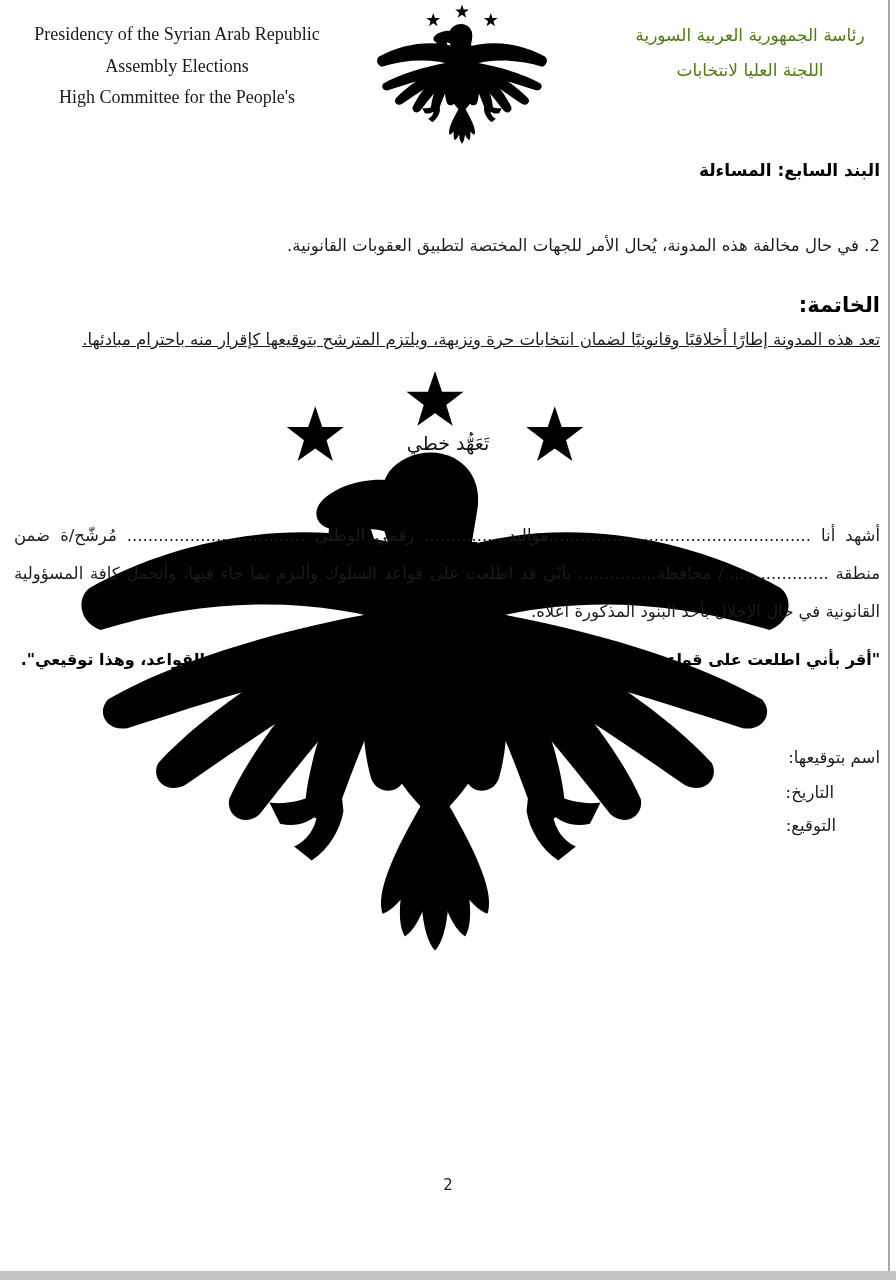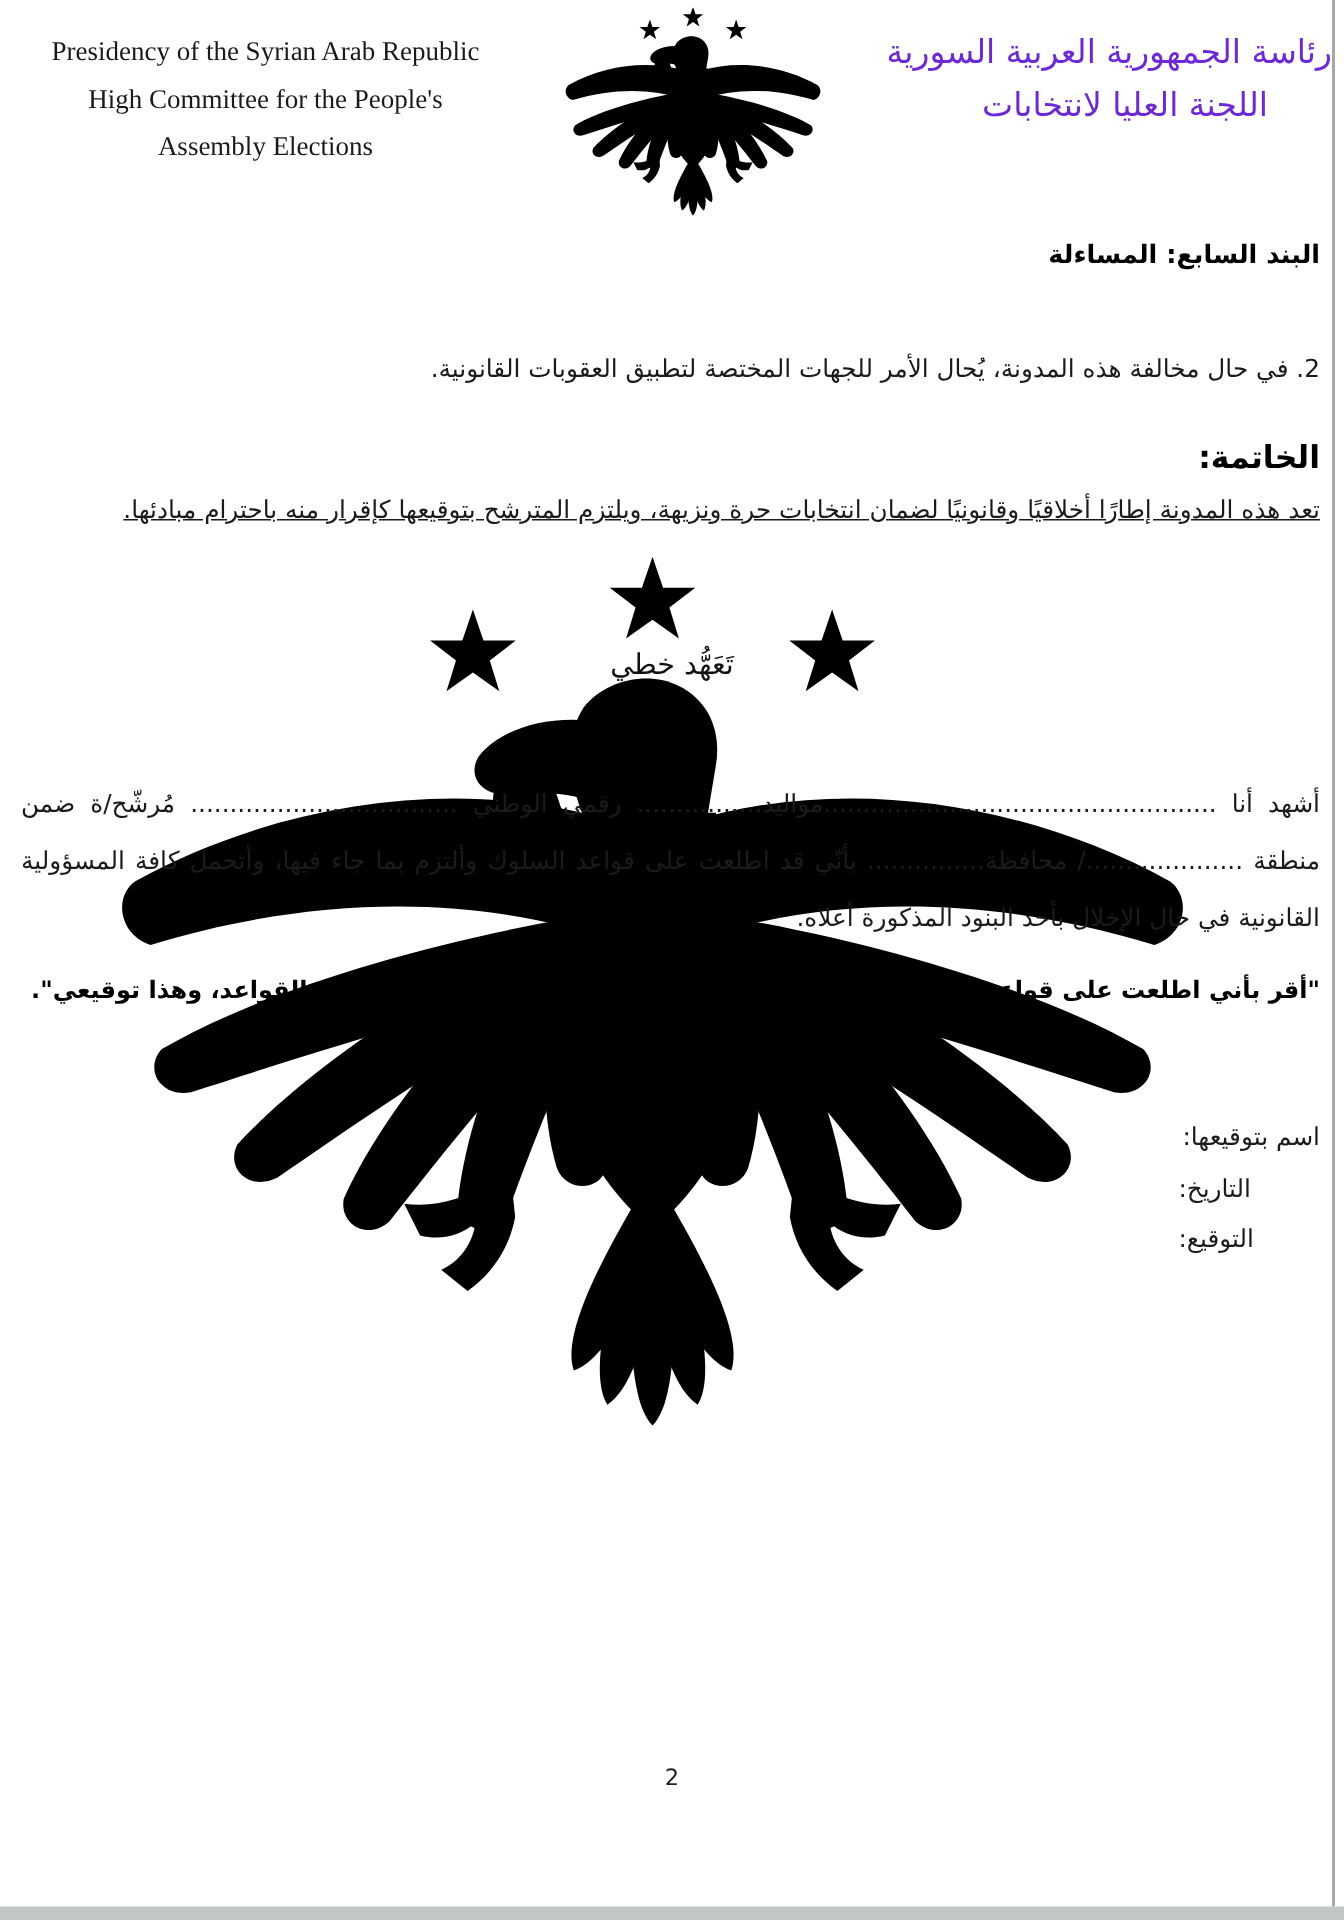--- a/index.html
+++ b/index.html
@@ -5,21 +5,21 @@
   html,body{margin:0;padding:0;background:#fff;}
   .page{position:relative;width:896px;height:1280px;background:var(--page-bg,#ffffff);
         overflow:hidden;font-family:"DejaVu Sans",sans-serif;}
   .abs{position:absolute;}
   .txt{z-index:2;}
   
   .hdr-en{left:20px;top:19px;width:314px;text-align:center;
           font-family:"Liberation Serif","DejaVu Serif",serif;
           font-size:18px;line-height:31.5px;color:#1a1a1a;}
   .hdr-ar{top:18px;right:8px;width:276px;text-align:center;direction:rtl;
-          font-size:22px;line-height:35px;color:#6d28d9;white-space:nowrap;}
+          font-size:17px;line-height:35px;color:#4d7c0f;white-space:nowrap;}
   .emblem-gold{left:356px;top:5px;width:212px;height:148px;color:var(--emblem-gold,#b2a06d);z-index:1;}
   .watermark{left:30px;top:370px;width:810px;height:622px;color:var(--watermark-gray,#eeeeee);z-index:0;}
   
   .ar{direction:rtl;color:#1b1b1b;font-size:16.5px;}
   .b{font-weight:bold;color:#000;}
   .nowrap{white-space:nowrap;}
   .l-acc-h{top:160px;right:16px;font-size:17px;}
   .l-item1{top:198px;right:16px;}
   .l-item2{top:236px;right:16px;}
   .l-con-h{top:293px;right:16px;font-size:21px;}
@@ -74,22 +74,22 @@
 </svg>
 
 <div class="page">
 
   <svg class="abs watermark">
     <use href="#eagleEmblem" width="810" height="622"></use>
   </svg>
 
   <div class="abs txt hdr-en">
     <div>Presidency of the Syrian Arab Republic</div>
+    <div>Assembly Elections</div>
     <div>High Committee for the People's</div>
-    <div>Assembly Elections</div>
   </div>
 
   <svg class="abs emblem-gold">
     <use href="#eagleEmblem" width="212" height="148"></use>
   </svg>
 
   <div class="abs txt hdr-ar">
     <div>رئاسة الجمهورية العربية السورية</div>
     <div>اللجنة العليا لانتخابات</div>
   </div>

